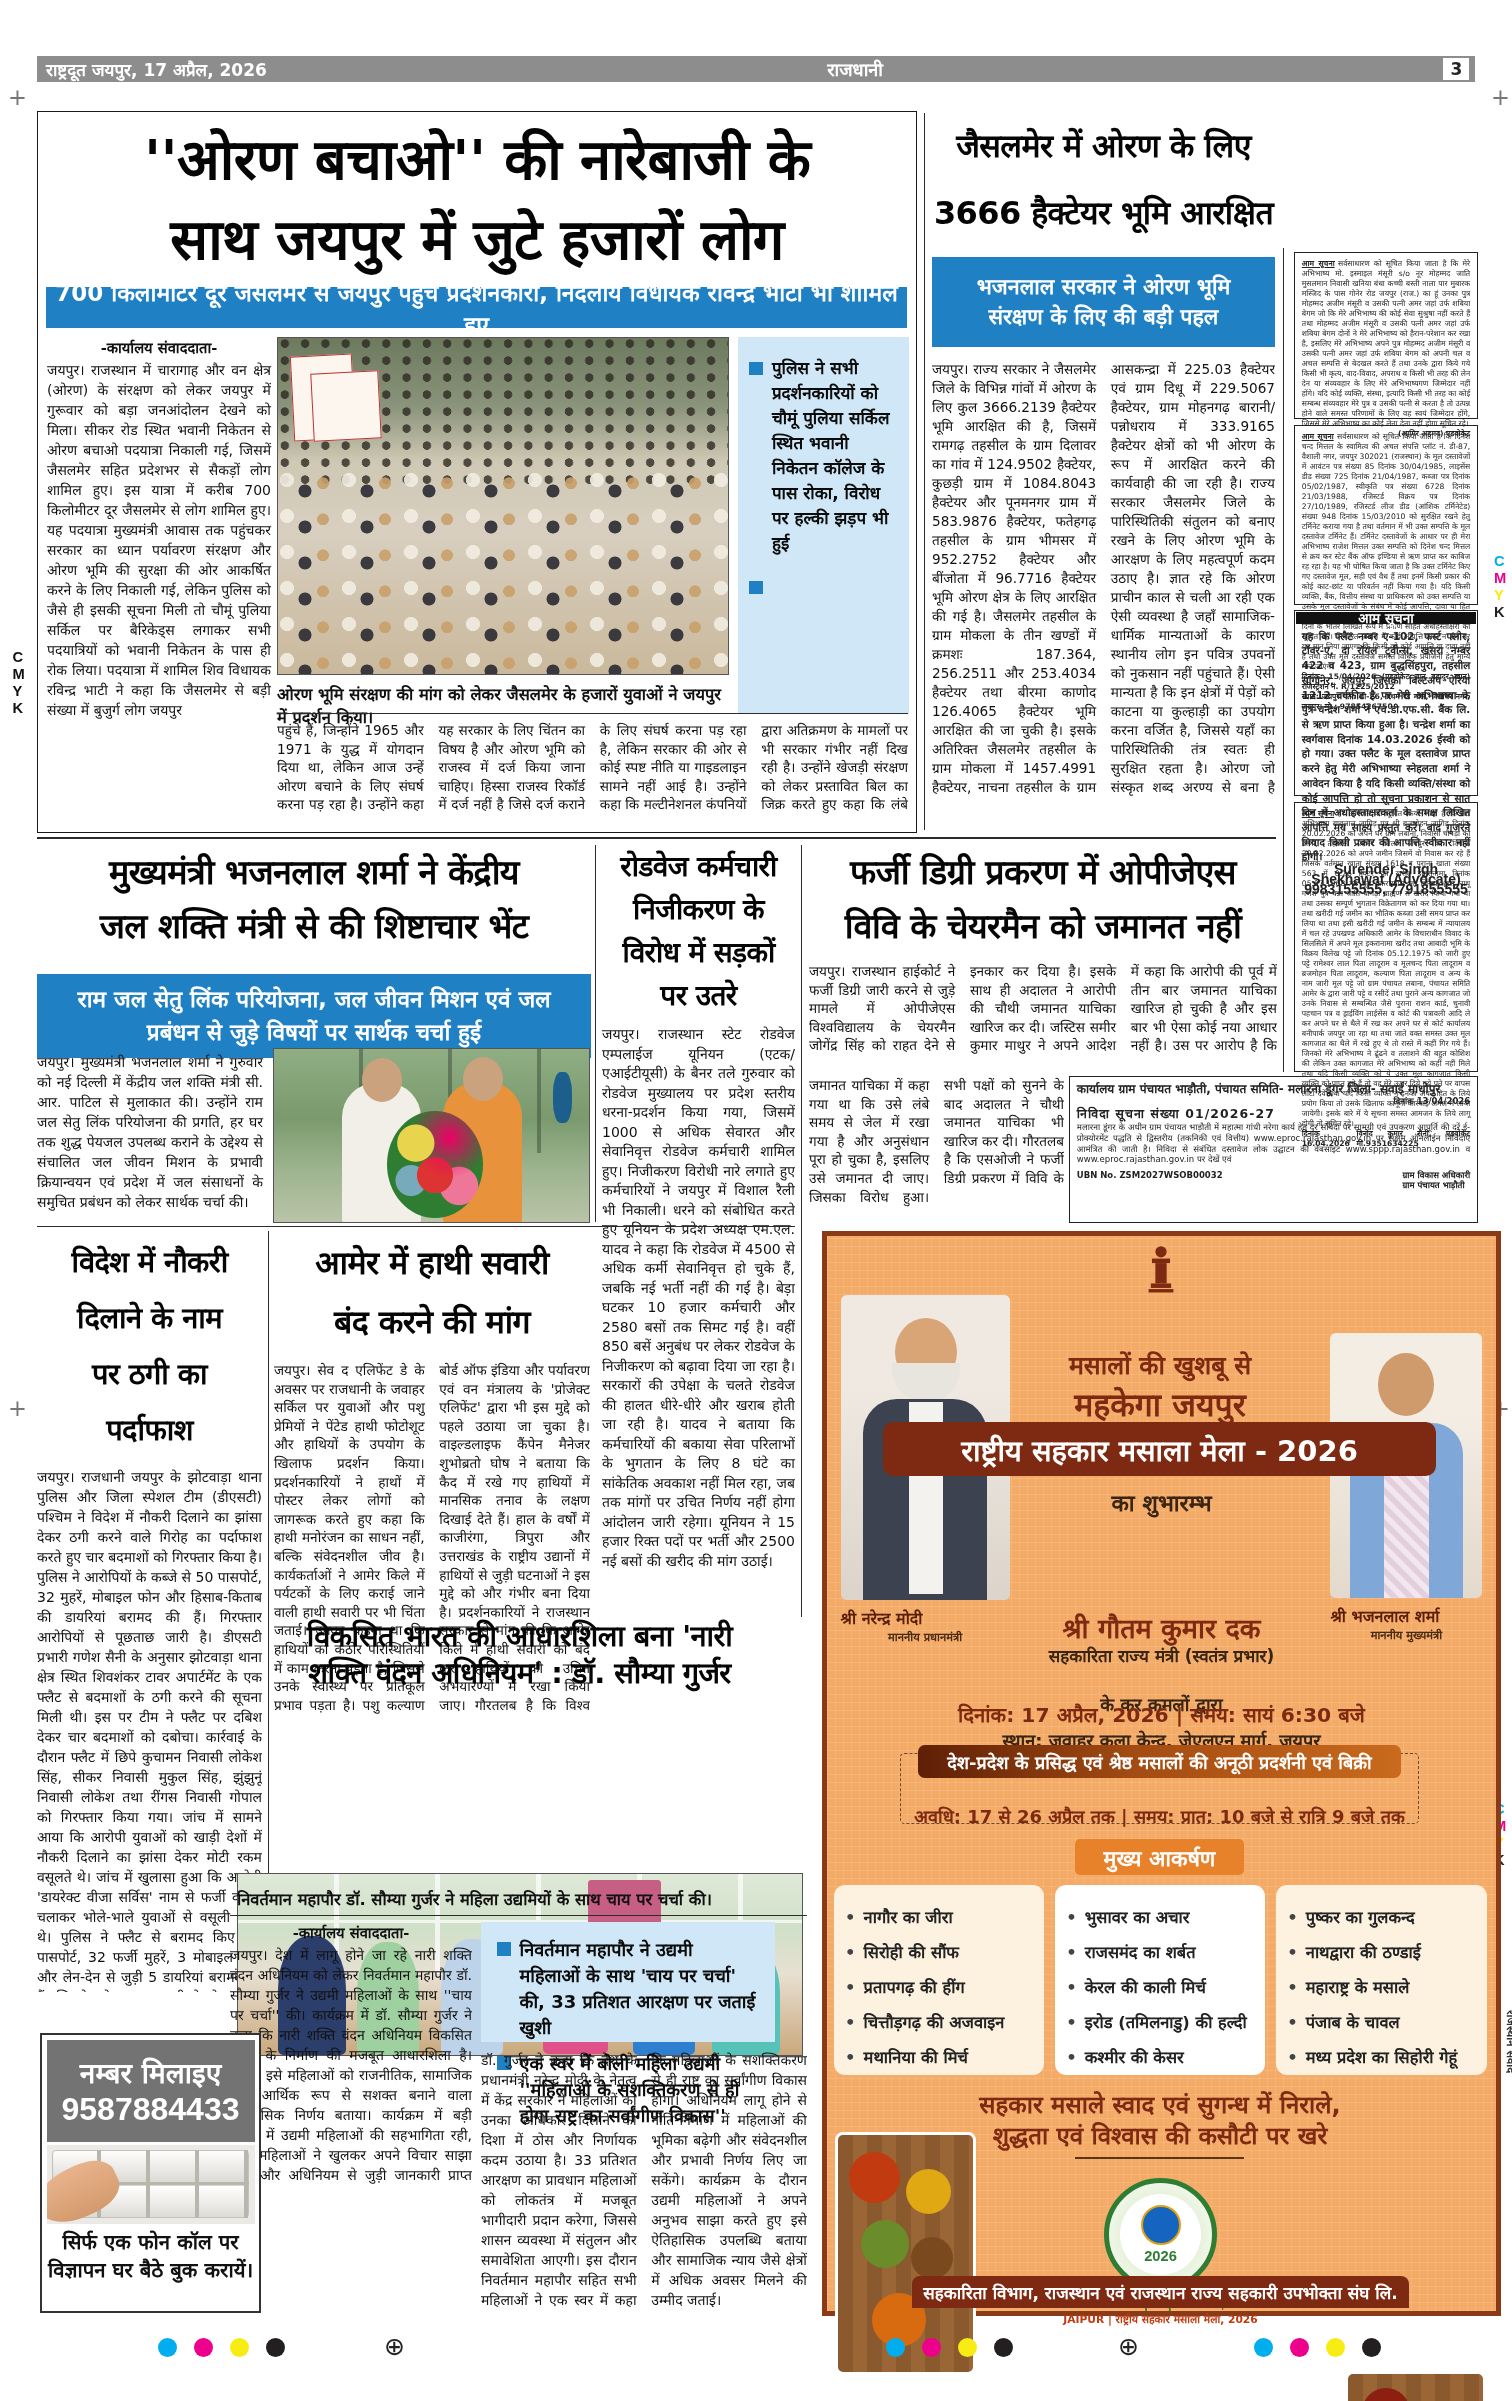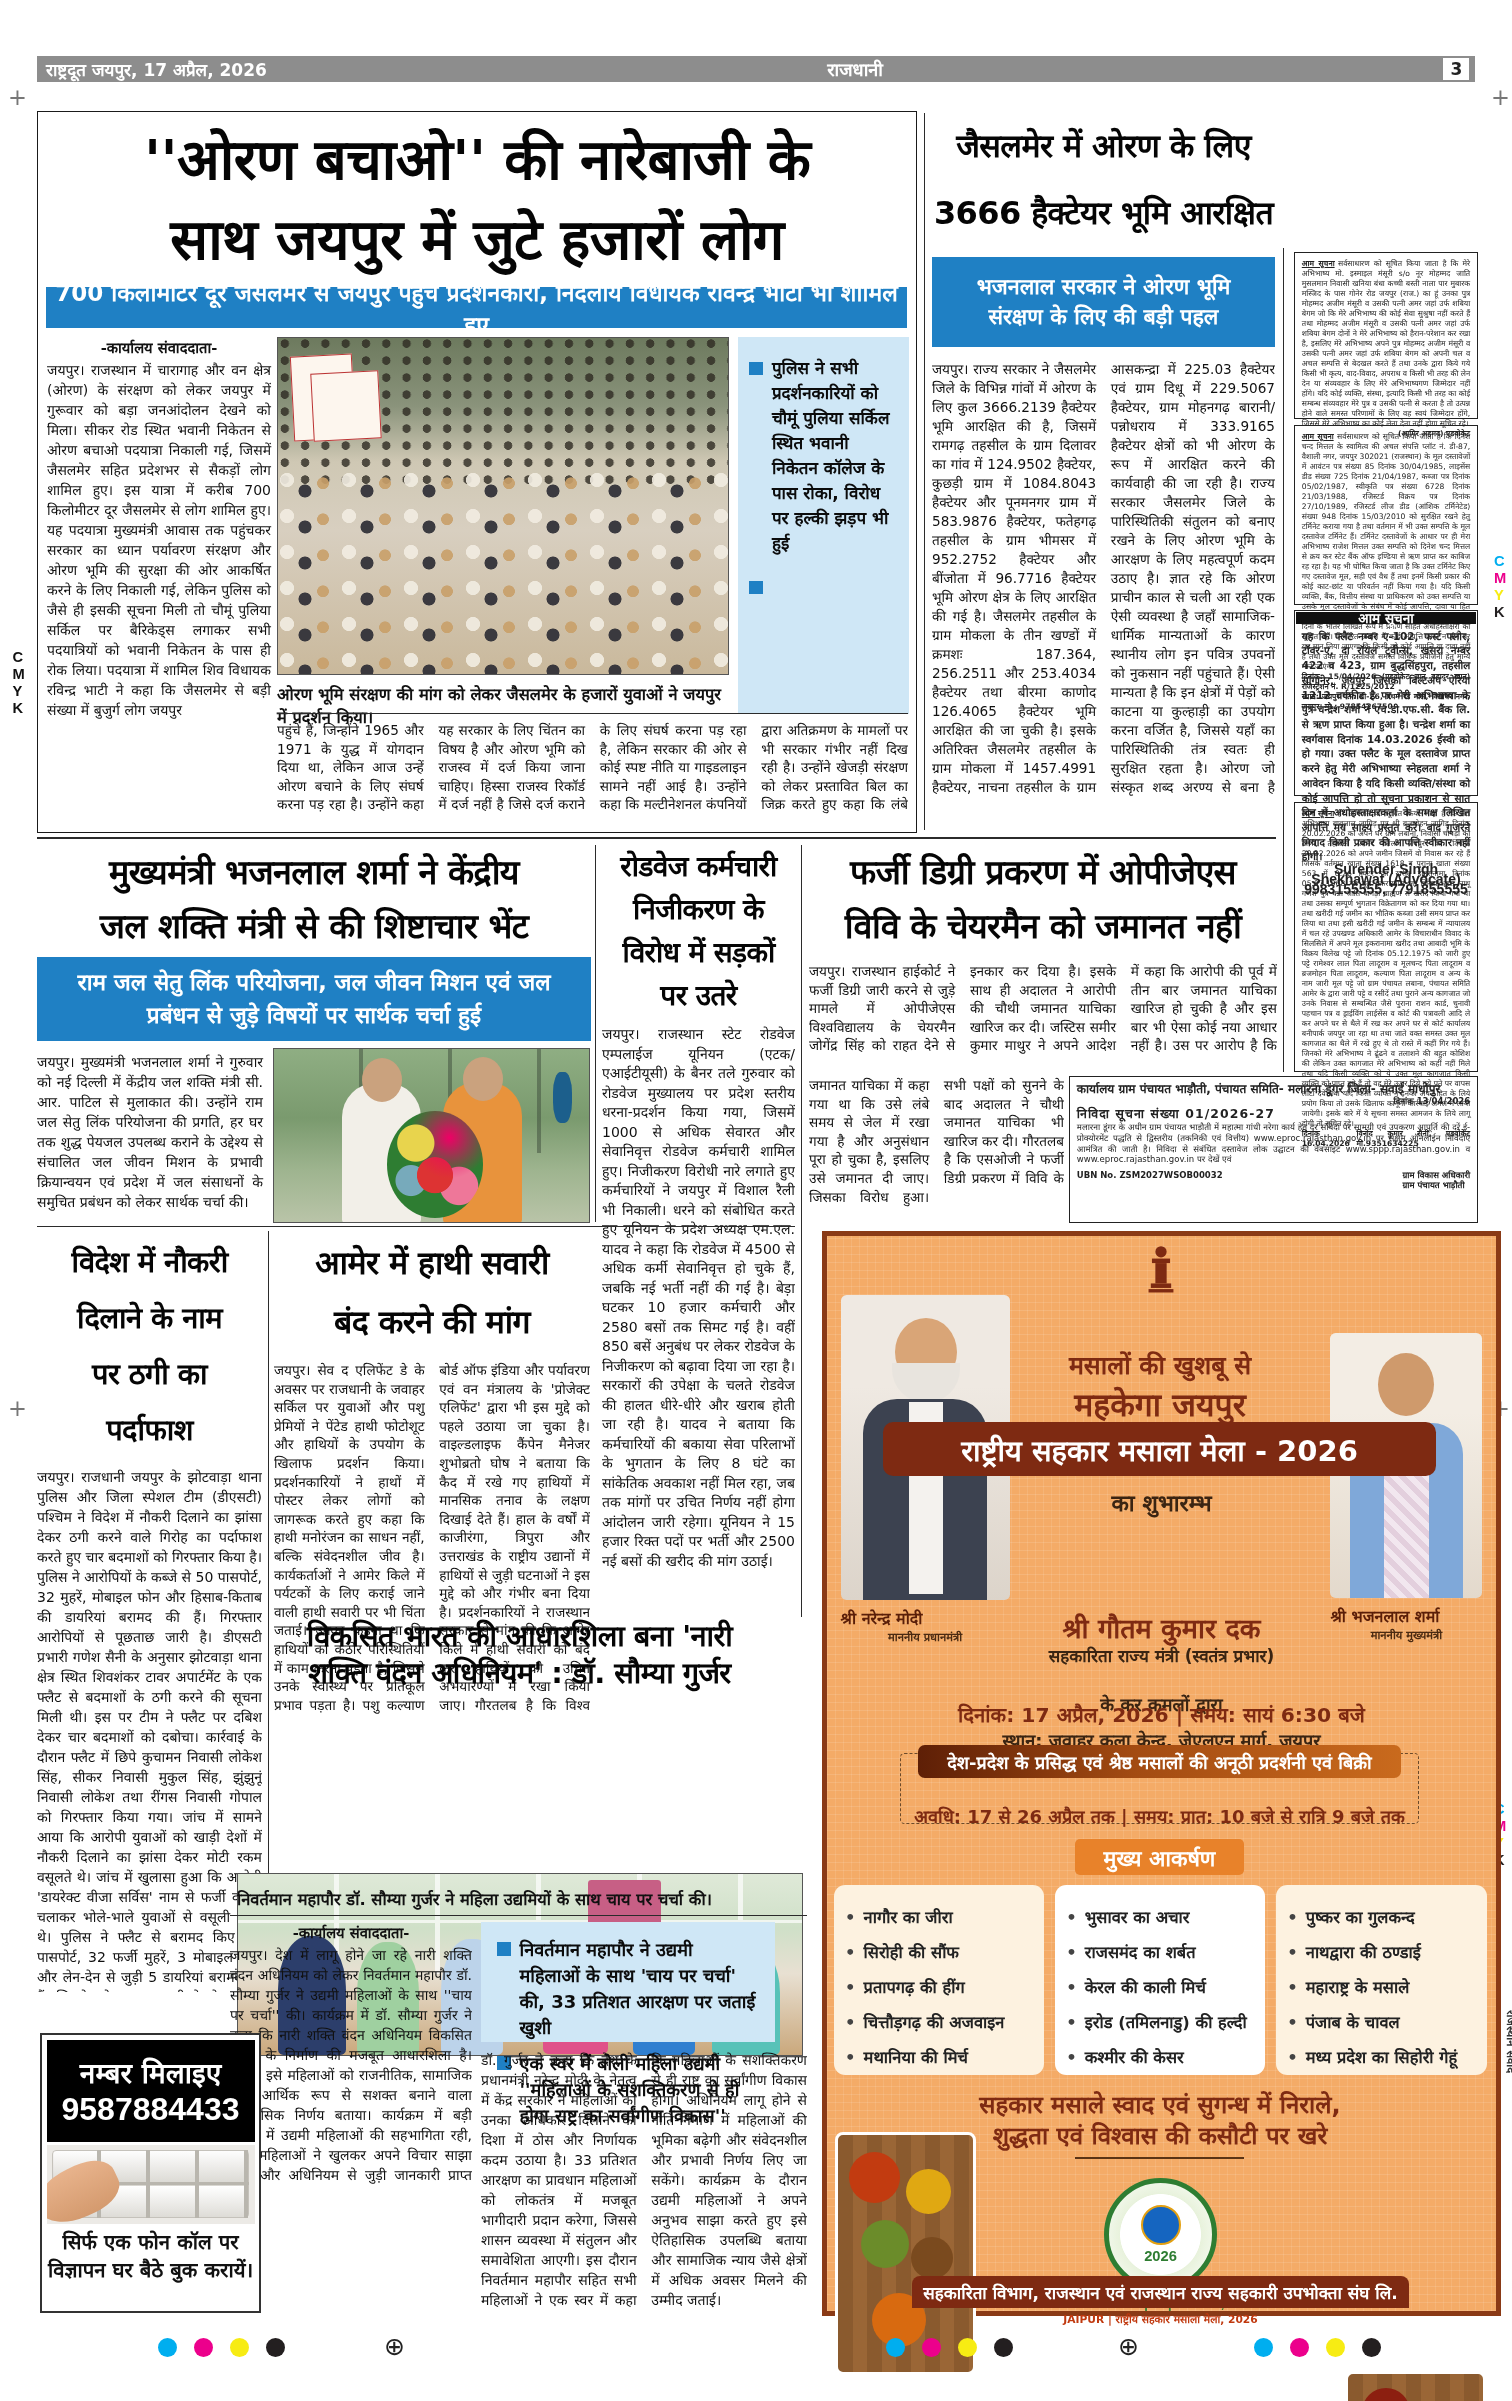--- a/index.html
+++ b/index.html
@@ -57,21 +57,21 @@
   .banner{position:absolute;background:#c75f85;border-radius:3.4px}
   .lady{position:absolute;border-radius:45% 45% 5.6px 5.6px}
   .spice{background:repeating-linear-gradient(90deg,#8a5a2e 0 14.7px,#9a6636 14.7px 29px)}
   .spice i{position:absolute;border-radius:50%;display:block}
   .keypad{background:#eceae6;position:relative;overflow:hidden}
   .keypad .keys{position:absolute;inset:5.6px;background-image:linear-gradient(#fff,#d8d6d0);background-size:49px 36px;background-repeat:repeat;border-radius:4.5px;box-shadow:inset 0 0 0 1.1px #c5c2bb}
   .keypad .grid{position:absolute;inset:5.6px;background:repeating-linear-gradient(90deg,transparent 0 45px,#b9b6ae 45px 49px),repeating-linear-gradient(0deg,transparent 0 33px,#b9b6ae 33px 36px)}
   .finger{position:absolute;width:85px;height:51px;border-radius:50% 40% 40% 50%;background:linear-gradient(180deg,#e8b38c,#d49a6e);transform:rotate(-25deg)}
   
   .phonead{border:2.3px solid #333;padding:4.5px;background:#fff}
-  .redbox{background:#000000;color:#fff;font-weight:700;text-align:center}
+  .redbox{background:#737373;color:#fff;font-weight:700;text-align:center}
   
   .ad{border:5.6px solid #8a3a16;background:#f4ab67;background-image:repeating-linear-gradient(0deg,rgba(255,255,255,.12) 0 1.1px,transparent 1.1px 8px),repeating-linear-gradient(90deg,rgba(255,255,255,.10) 0 1.1px,transparent 1.1px 8px)}
   .ad .dk{color:#7e2a12}
   .adtitle{background:#7e2a12;color:#fff;font-weight:700;border-radius:10.2px;display:flex;align-items:center;justify-content:center}
   .pcard{position:absolute}
   .pcard .nm{font-weight:700;color:#5a1e08;text-align:left;font-size:16px;margin-top:7px}
   .pcard .tl{color:#4a2a12;text-align:center;font-size:11.3px;font-weight:700}
   .figbox{position:relative;width:100%;border-radius:5.6px;overflow:hidden}
   .dash{border:1.7px dashed #6b4a2a;border-radius:4.5px}
   .banner2{background:linear-gradient(90deg,#5e1f06,#a34b12 45%,#c96a1d);color:#fff;font-weight:700;border-radius:6.8px;display:flex;align-items:center;justify-content:center}
@@ -196,21 +196,21 @@
     </div>
   </div>
 
   <div class="abs hrule" style="left:37px;top:837px;width:1239px"></div>
 
   <div class="abs" style="left:37px;top:845px;width:554px">
     <div class="hl1 ctr" style="font-size:34px;line-height:54px">
       <div>मुख्यमंत्री भजनलाल शर्मा ने केंद्रीय</div>
       <div>जल शक्ति मंत्री से की शिष्टाचार भेंट</div>
     </div>
-    <div class="bluebar" style="margin-top:4px;height:84px;font-size:22.6px;line-height:33px;padding:0 22.6px">राम जल सेतु लिंक परियोजना, जल जीवन मिशन एवं जल प्रबंधन से जुड़े विषयों पर सार्थक चर्चा हुई</div>
+    <div class="bluebar" style="margin-top:21px;height:84px;font-size:22.6px;line-height:33px;padding:0 22.6px">राम जल सेतु लिंक परियोजना, जल जीवन मिशन एवं जल प्रबंधन से जुड़े विषयों पर सार्थक चर्चा हुई</div>
   </div>
   <div class="abs just body25" style="left:37px;top:1052px;width:226px;height:169px">जयपुर। मुख्यमंत्री भजनलाल शर्मा ने गुरुवार को नई दिल्ली में केंद्रीय जल शक्ति मंत्री सी. आर. पाटिल से मुलाकात की। उन्होंने राम जल सेतु लिंक परियोजना की प्रगति, हर घर तक शुद्ध पेयजल उपलब्ध कराने के उद्देश्य से संचालित जल जीवन मिशन के प्रभावी क्रियान्वयन एवं प्रदेश में जल संसाधनों के समुचित प्रबंधन को लेकर सार्थक चर्चा की।</div>
   <div class="abs ph cmphoto" style="left:273px;top:1048px;width:317px;height:175px">
     <div class="win"></div>
     <div class="fig" style="left:68px;top:34px;width:79px;height:141px;background:#f2efe8"></div>
     <div class="head" style="left:88px;top:9px"></div>
     <div class="fig" style="left:169px;top:33px;width:79px;height:142px;background:#e8933c"></div>
     <div class="head" style="left:189px;top:8px"></div>
     <div class="bouquet" style="left:113px;top:62px"></div>
     <div style="position:absolute;right:17px;top:22.6px;width:19px;height:51px;border-radius:40%;background:#1c5f8c"></div>

